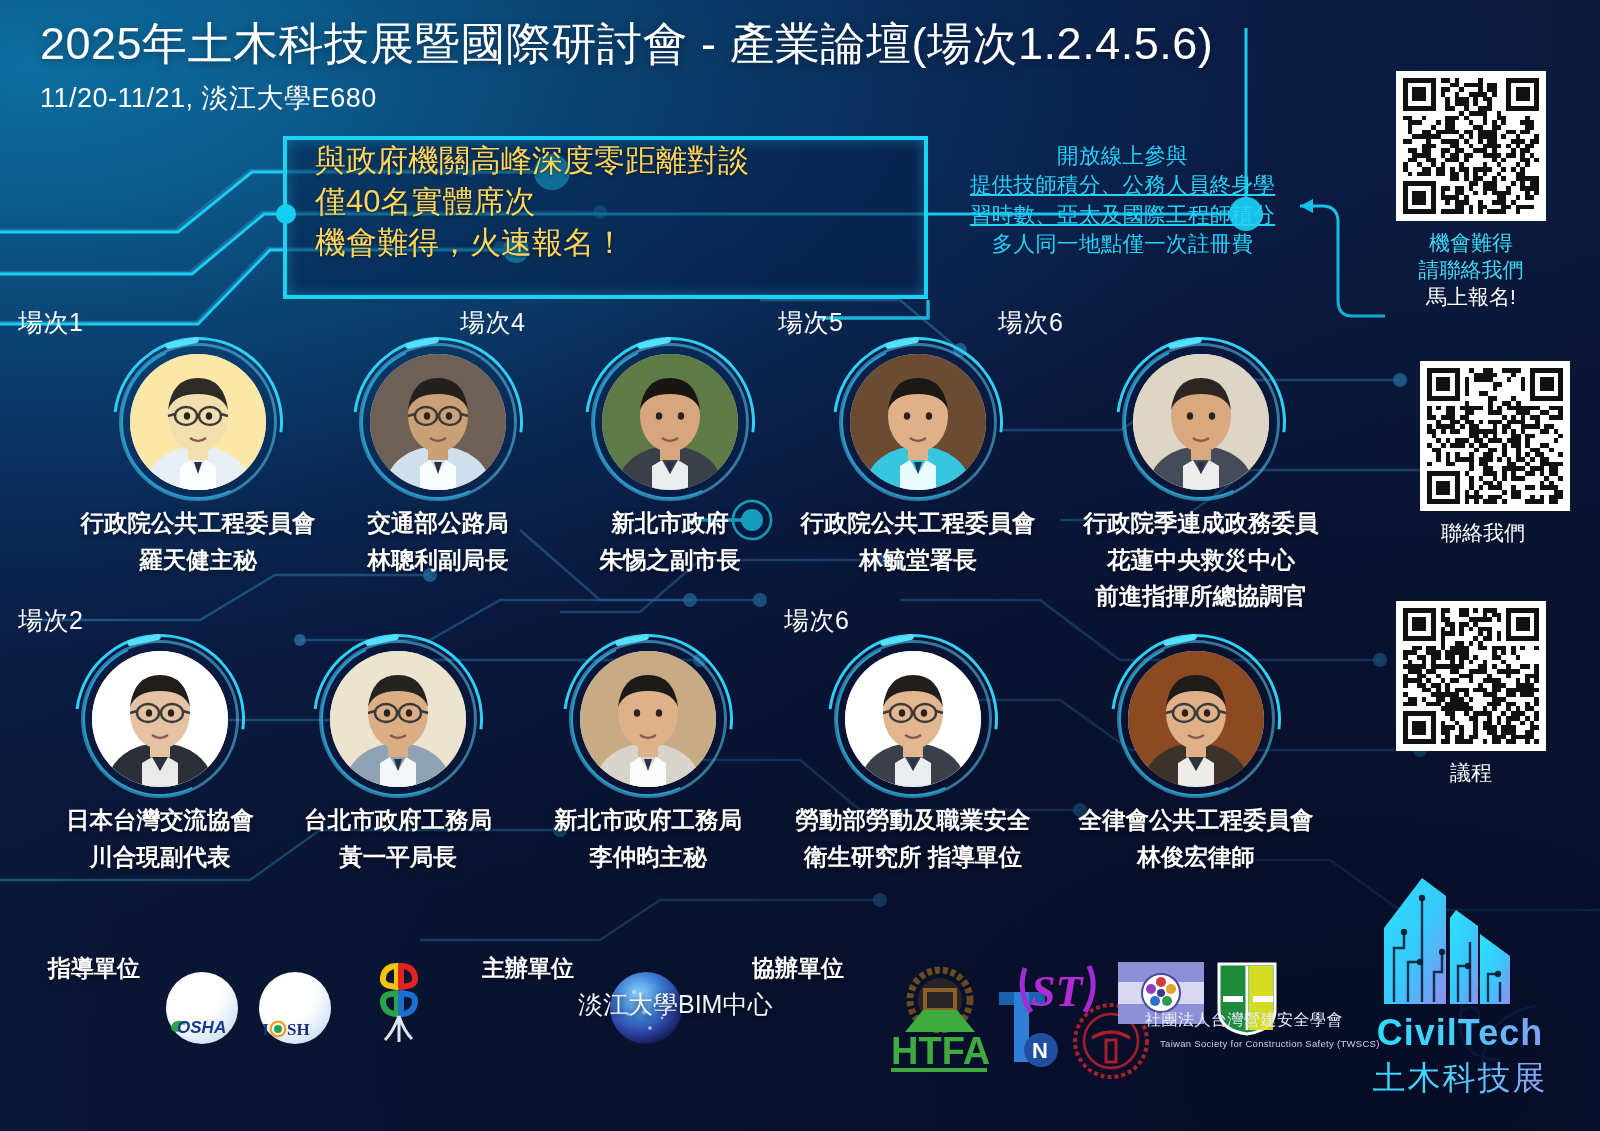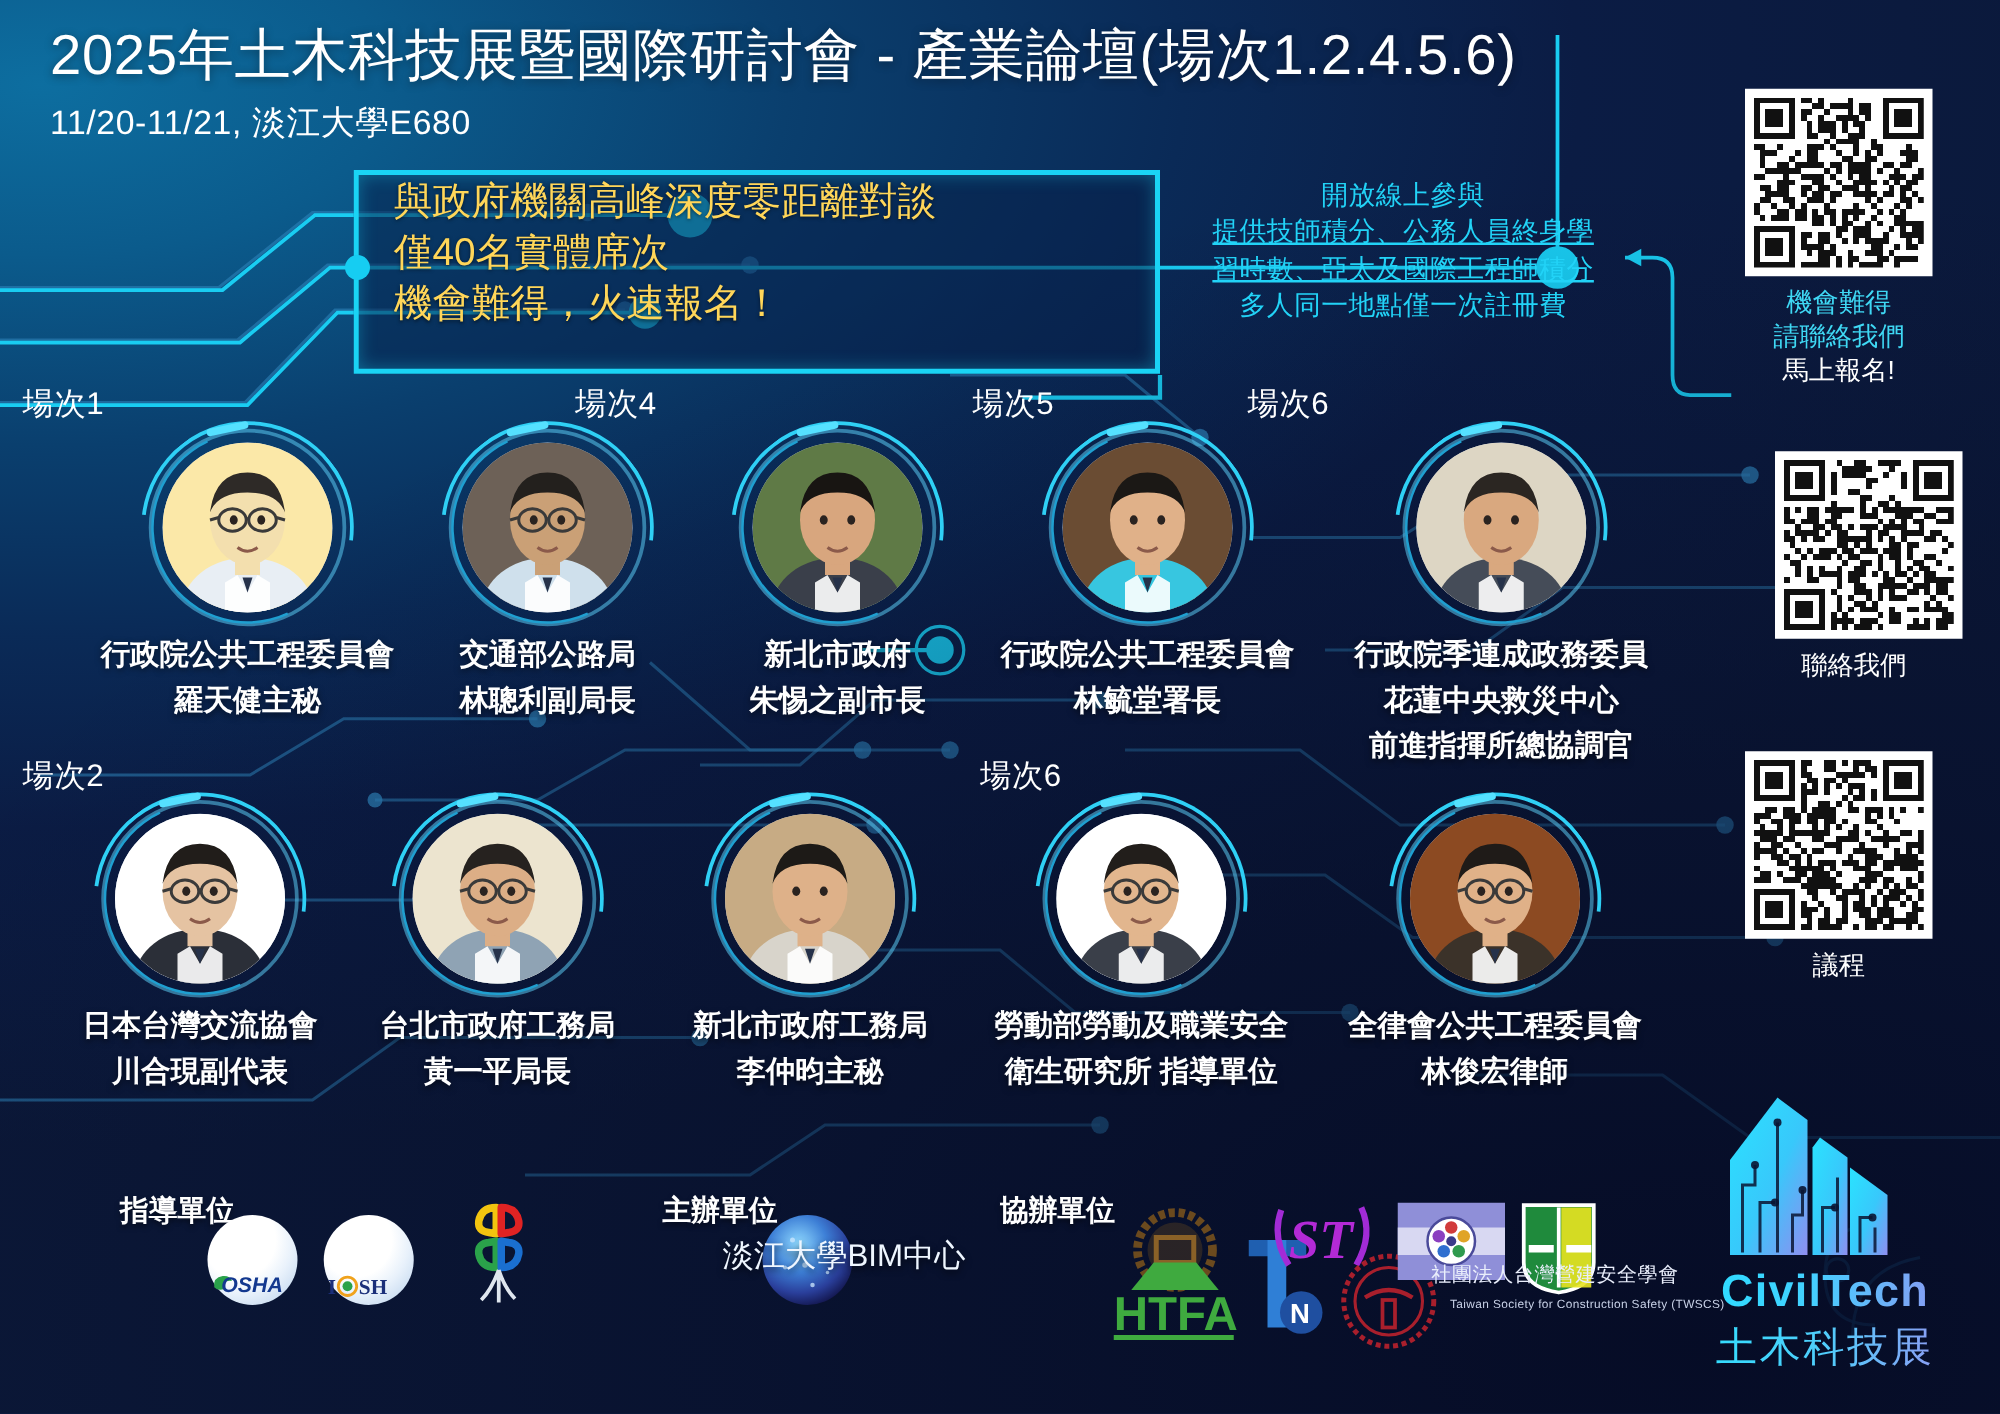--- a/index.html
+++ b/index.html
@@ -82,21 +82,21 @@
   .avatar-photo {
     position:absolute; left:11px; top:11px; width:136px; height:136px; border-radius:50%;
     overflow:hidden; background:#c7d2dd;
   }
   .avatar-photo svg { display:block; width:136px; height:136px; }
   .sp-name { margin-top:9px; font-size:23.5px; font-weight:bold; line-height:1.18; white-space:nowrap;
              text-shadow:0 2px 5px rgba(0,0,0,.55); }
 
   
   .sponsor-label { position:absolute; font-size:23px; font-weight:bold; z-index:7;
-                   text-shadow:0 2px 4px rgba(0,0,0,.5);margin-left:48px; }
+                   text-shadow:0 2px 4px rgba(0,0,0,.5); }
   .logo { position:absolute; z-index:7; }
   .logo-ball { border-radius:50%;
       background:radial-gradient(circle at 35% 28%, #ffffff 0%, #ffffff 42%, #e8f1fb 62%, #cfe0f3 80%, rgba(200,220,240,.25) 100%);
       display:flex; align-items:flex-end; justify-content:center; }
 
   #brand-logo { position:absolute; left:1340px; top:862px; width:240px; z-index:8; text-align:center; }
   #brand-en { font-size:36px; font-weight:bold; letter-spacing:1px;
               background:linear-gradient(90deg,#26e0ff 0%,#43d0ff 45%,#9c8df0 100%);
               -webkit-background-clip:text; background-clip:text; color:transparent; }
   #brand-zh { font-size:33px; letter-spacing:2px; margin-top:2px;

